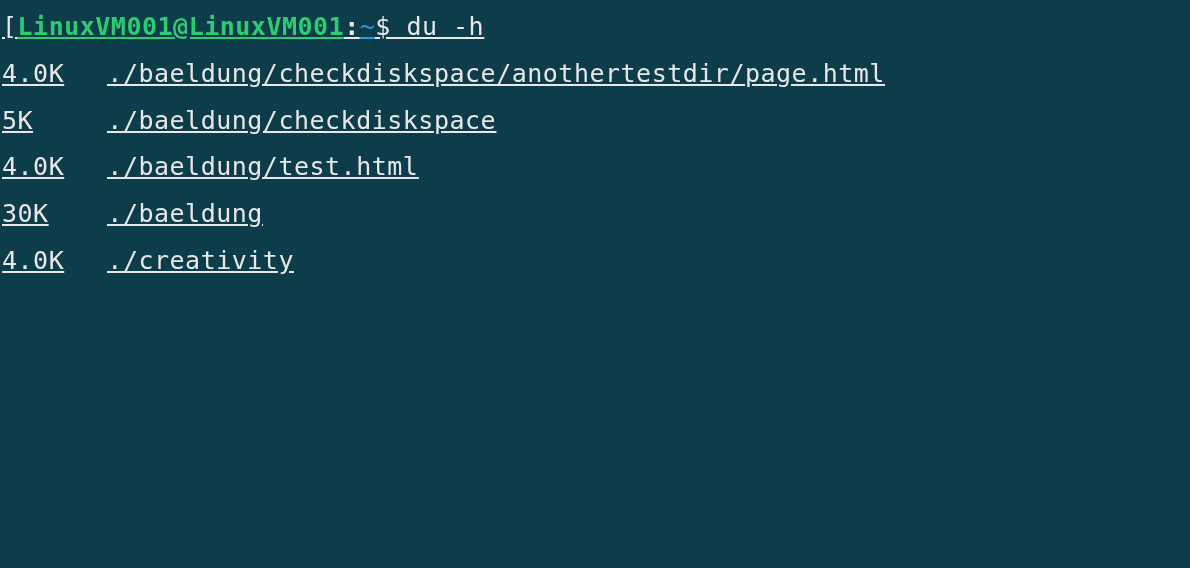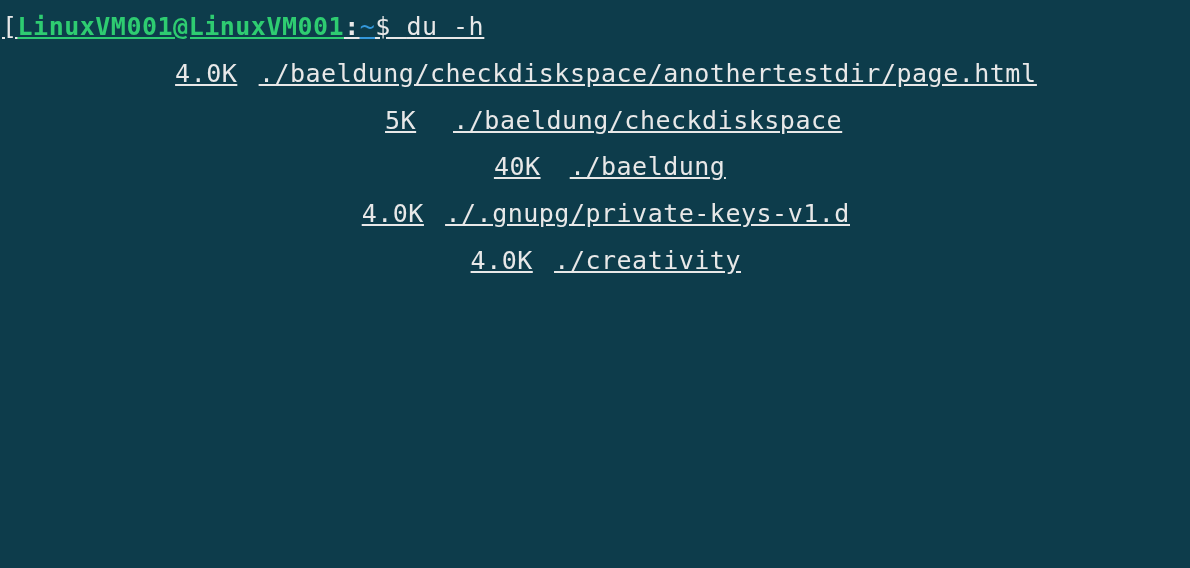--- a/index.html
+++ b/index.html
@@ -39,31 +39,30 @@
     }
     .dollar {
       color: #e8e8e8;
     }
     .command {
       color: #e8e8e8;
     }
     .output-line {
       white-space: pre;
       color: #e8e8e8;
-      text-align: center;
     }
     .size-col {
       display: inline-block;
       min-width: 7ch;
     }
   </style>
 </head>
 <body>
 
 <div class="prompt-line"><span class="bracket">[</span><span class="user-host">LinuxVM001@LinuxVM001</span><span class="colon">:</span><span class="tilde">~</span><span class="dollar">$ </span><span class="command">du -h</span></div>
 
 <div id="output-container">
     <div class="output-line"><span class="size-col">4.0K</span><span>./baeldung/checkdiskspace/anothertestdir/page.html</span></div>
     <div class="output-line"><span class="size-col">5K</span><span>./baeldung/checkdiskspace</span></div>
-    <div class="output-line"><span class="size-col">40K</span><span>./baeldung</span></div>
-    <div class="output-line"><span class="size-col">4.0K</span><span>./.gnupg/private-keys-v1.d</span></div>
+    <div class="output-line"><span class="size-col">4.0K</span><span>./baeldung/test.html</span></div>
+    <div class="output-line"><span class="size-col">30K</span><span>./baeldung</span></div>
     <div class="output-line"><span class="size-col">4.0K</span><span>./creativity</span></div>
   </div>
 
 </body></html>

